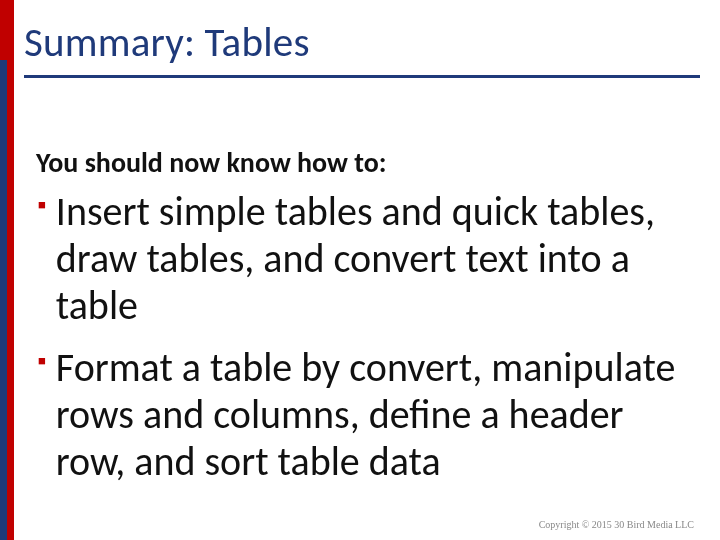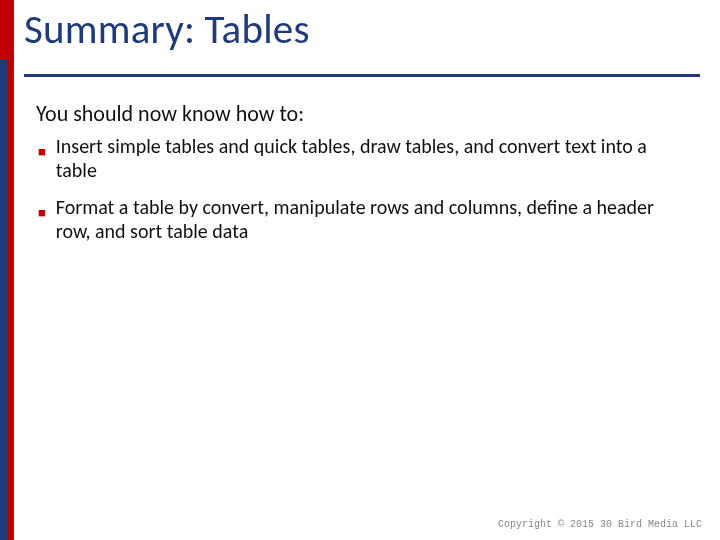--- a/index.html
+++ b/index.html
@@ -20,65 +20,66 @@
   }
   .left-stripe-inner {
     position: absolute;
     left: 0; top: 60px; bottom: 0;
     width: 7px;
     background: #1f3a7a;
     z-index: 3;
   }
   .title-block {
     position: absolute;
-    left: 24px; right: 20px; top: 4px;
+    left: 24px; right: 20px; top: 17px;
     border-bottom: 3px solid #1f3a7a;
-    padding-bottom: 20px;
+    padding-bottom: 8px;
   }
   .title-text {
     color: #1f3a7a;
     font-size: 41px;
     font-weight: 400;
     letter-spacing: 0.2px;
   }
   .body-block {
     position: absolute;
     left: 36px; right: 30px; top: 100px;
   }
   .intro {
     color: #111;
-    font-size: 22px;
-    font-weight: 400;
+    font-size: 28px;
+    font-weight: 700;
     margin-bottom: 8px;
+    margin-top: 45px;
   }
   .bullet-item {
     display: flex;
     align-items: flex-start;
     margin-bottom: 14px;
   }
   .bullet-mark {
     color: #c00000;
     font-size: 22px;
     line-height: 34px;
     margin-right: 10px;
     margin-left: 2px;
     font-weight: 700;
   }
   .bullet-text {
     color: #111;
-    font-size: 20px;
+    font-size: 40px;
     line-height: 1.18;
     font-weight: 400;
   }
   .footer {
     position: absolute;
-    right: 18px; bottom: 10px;
+    right: 26px; bottom: 10px;
     color: #888;
     font-size: 10px;
-    font-family: Liberation Mono, monospace;
+    font-family: Liberation Serif, serif;
   }
 </style>
 </head>
 <body>
 
 <div class="left-stripe"></div>
 <div class="left-stripe-inner"></div>
 
 <div class="title-block">
   <div class="title-text">Summary: Tables</div>

